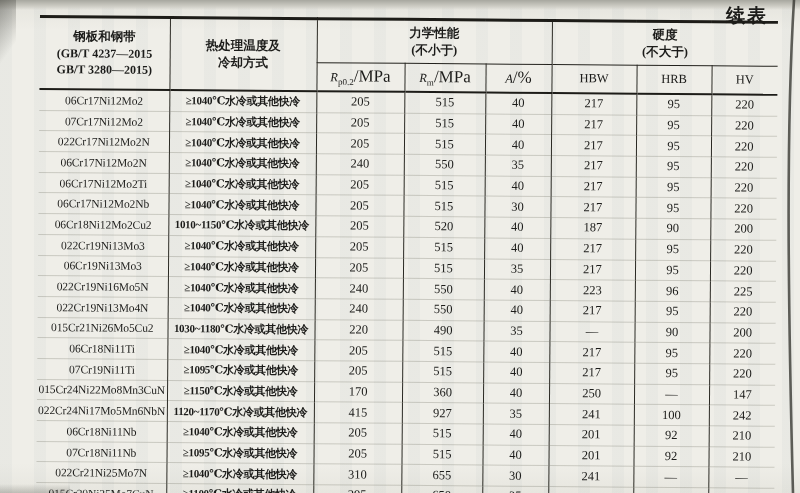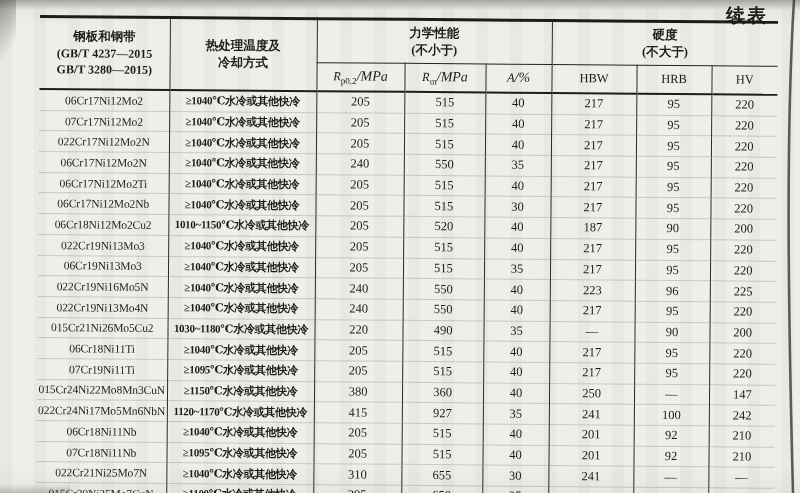--- a/index.html
+++ b/index.html
@@ -48,21 +48,21 @@
   
   thead th{font-size:12.5px;line-height:1.35;}
   thead tr.group-row th{height:42px;}
   thead tr.sub-row th{height:27px;border-bottom:2.2px solid #1d1c18;}
   th.rowspan2{border-bottom:2.2px solid #1d1c18;}
   th.group{border-bottom:1.6px solid #23221d;}
   .hdr-cjk{font-size:12.5px;font-weight:600;}
   .hdr-gb{font-size:12px;font-weight:600;letter-spacing:0;}
   .sym{font-style:italic;font-size:12.5px;}
   .sym sub{font-style:normal;font-size:9px;}
-  .unit{font-size:14px;font-style:italic;}
+  .unit{font-size:17px;}
   
   tbody td{height:19.7px;font-size:12.5px;}
   tbody tr + tr td{border-top:1px solid rgba(125,123,112,0.32);}
   td.c-grade{font-size:11.5px;letter-spacing:-0.1px;}
   td.c-heat{font-size:11px;font-weight:600;letter-spacing:-0.3px;}
 </style>
 </head>
 <body>
 
 <div class="page">
@@ -256,21 +256,21 @@
     <td class="vline">205</td>
     <td class="vline">515</td>
     <td class="vline">40</td>
     <td class="vline">217</td>
     <td class="vline">95</td>
     <td class="vline">220</td>
   </tr>
           <tr>
     <td class="c-grade">015Cr24Ni22Mo8Mn3CuN</td>
     <td class="c-heat vline">≥1150℃水冷或其他快冷</td>
-    <td class="vline">380</td>
+    <td class="vline">170</td>
     <td class="vline">360</td>
     <td class="vline">40</td>
     <td class="vline">250</td>
     <td class="vline">—</td>
     <td class="vline">147</td>
   </tr>
           <tr>
     <td class="c-grade">022Cr24Ni17Mo5Mn6NbN</td>
     <td class="c-heat vline">1120~1170℃水冷或其他快冷</td>
     <td class="vline">415</td>

